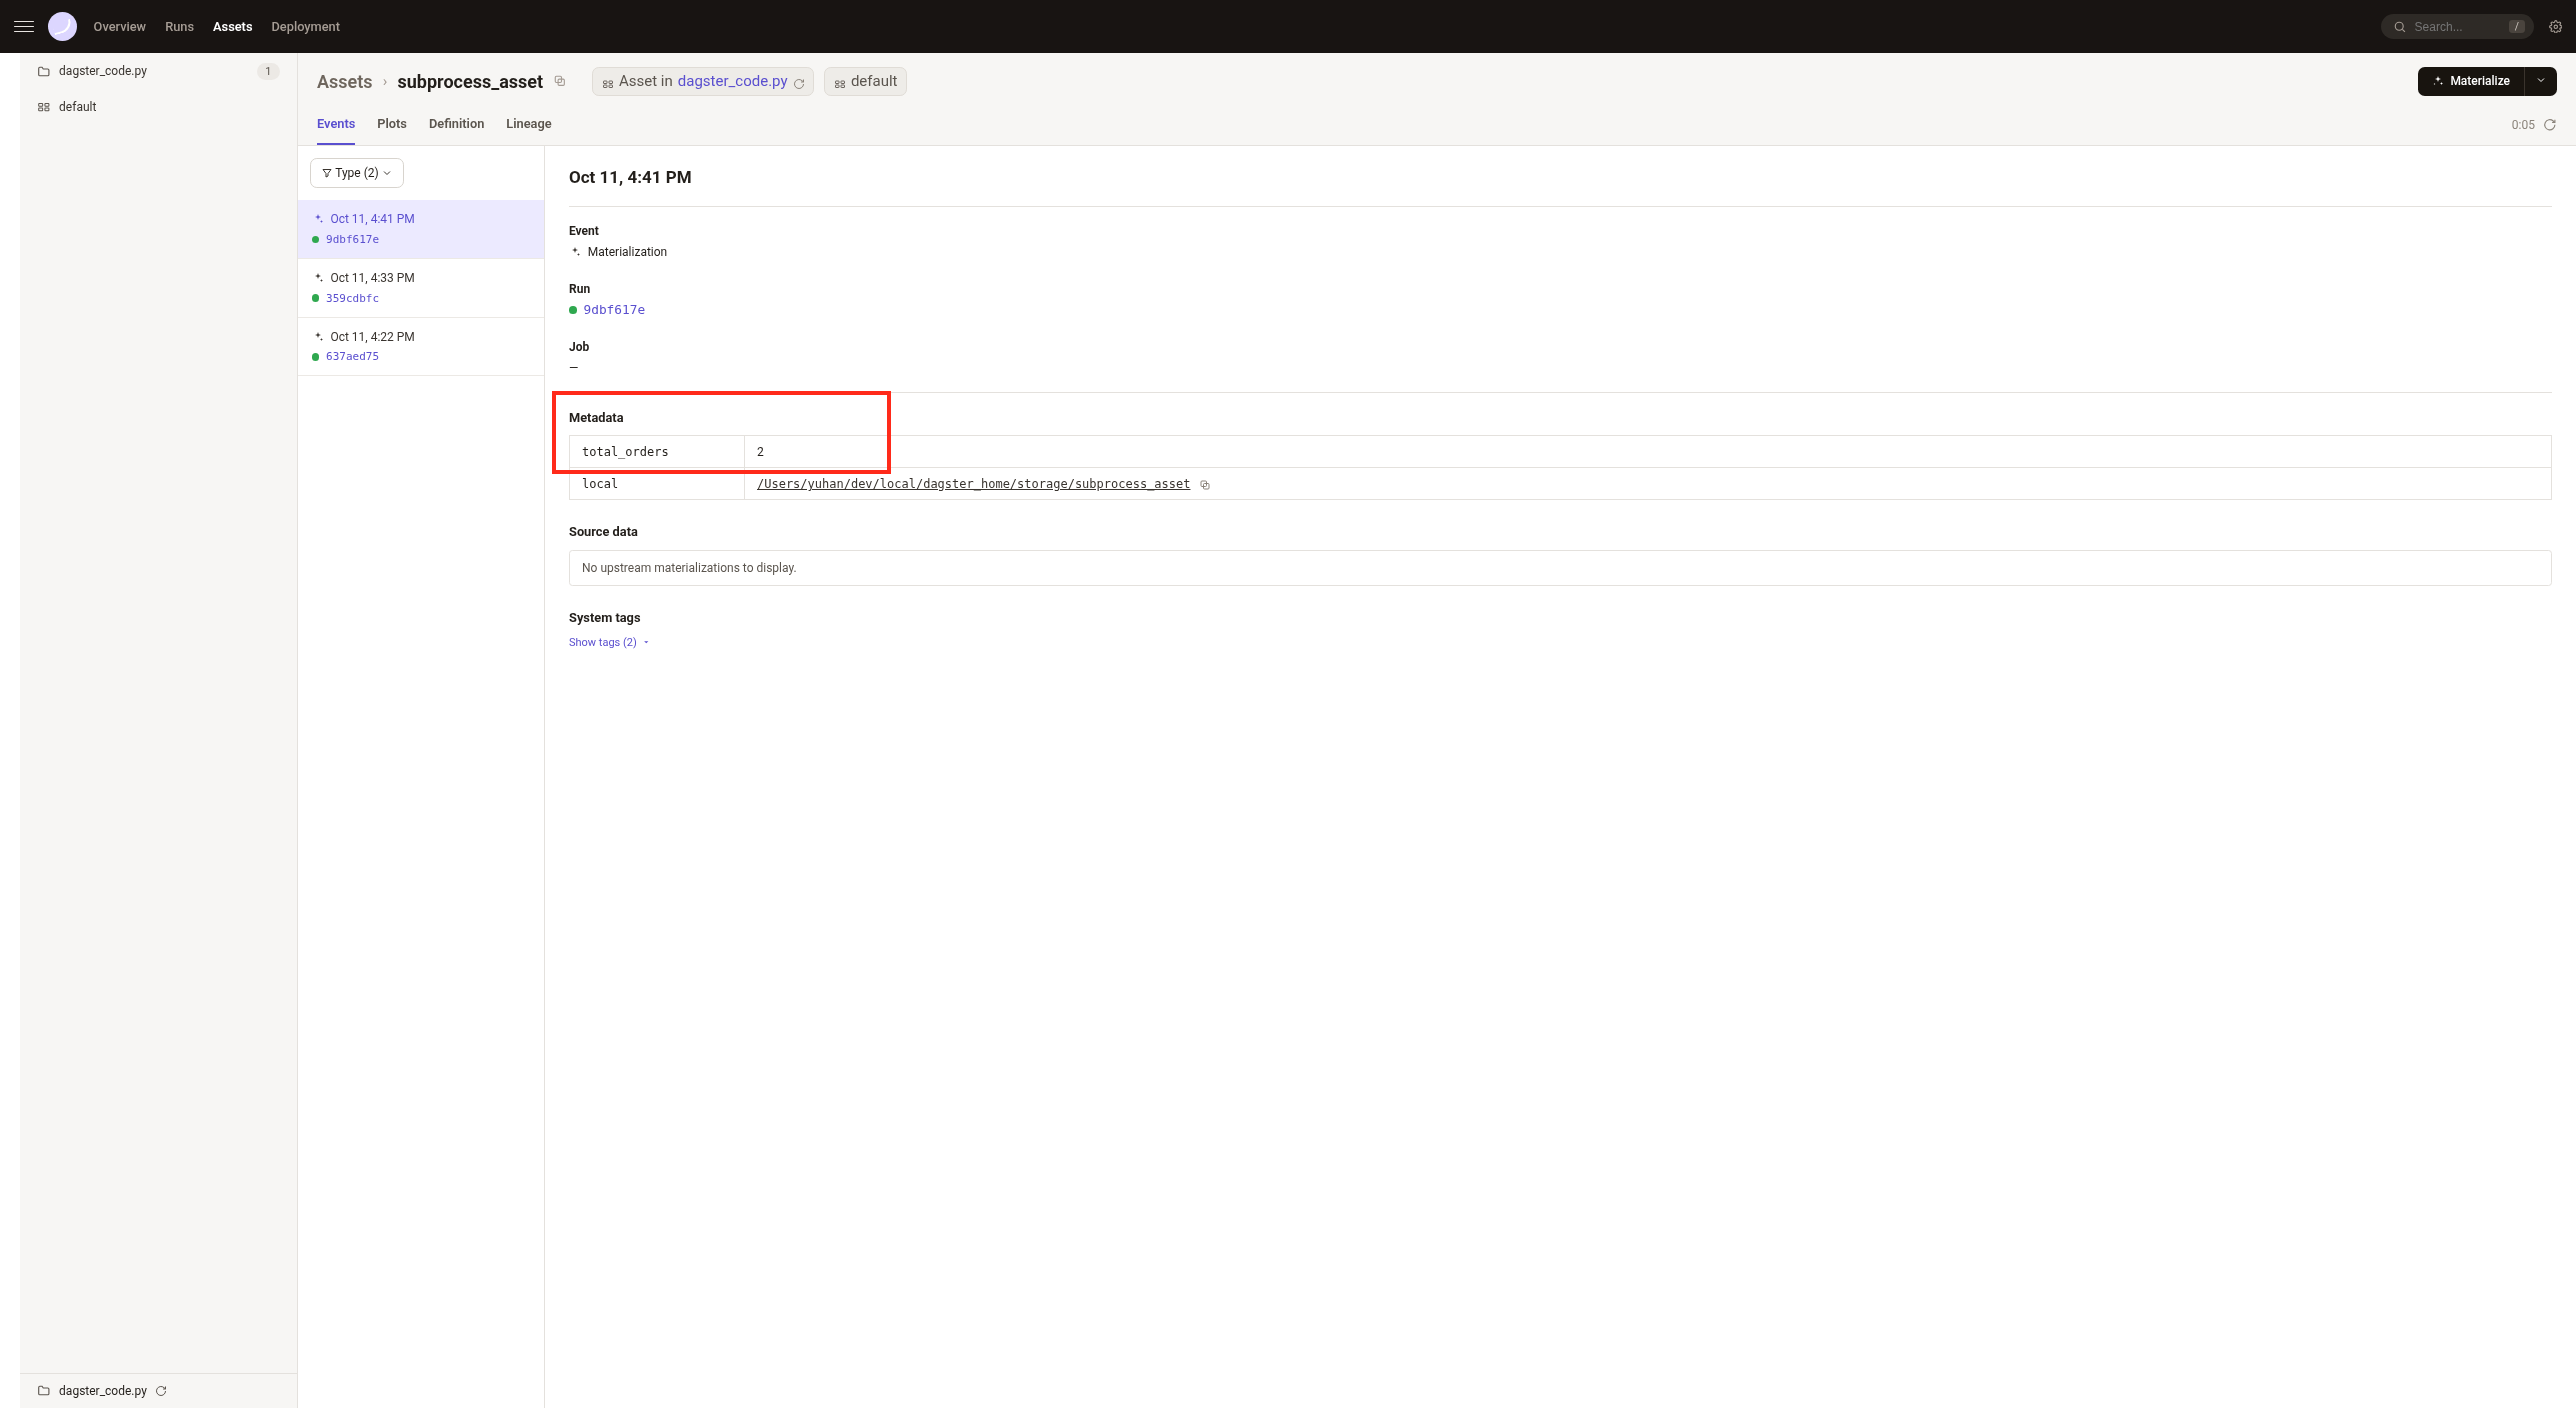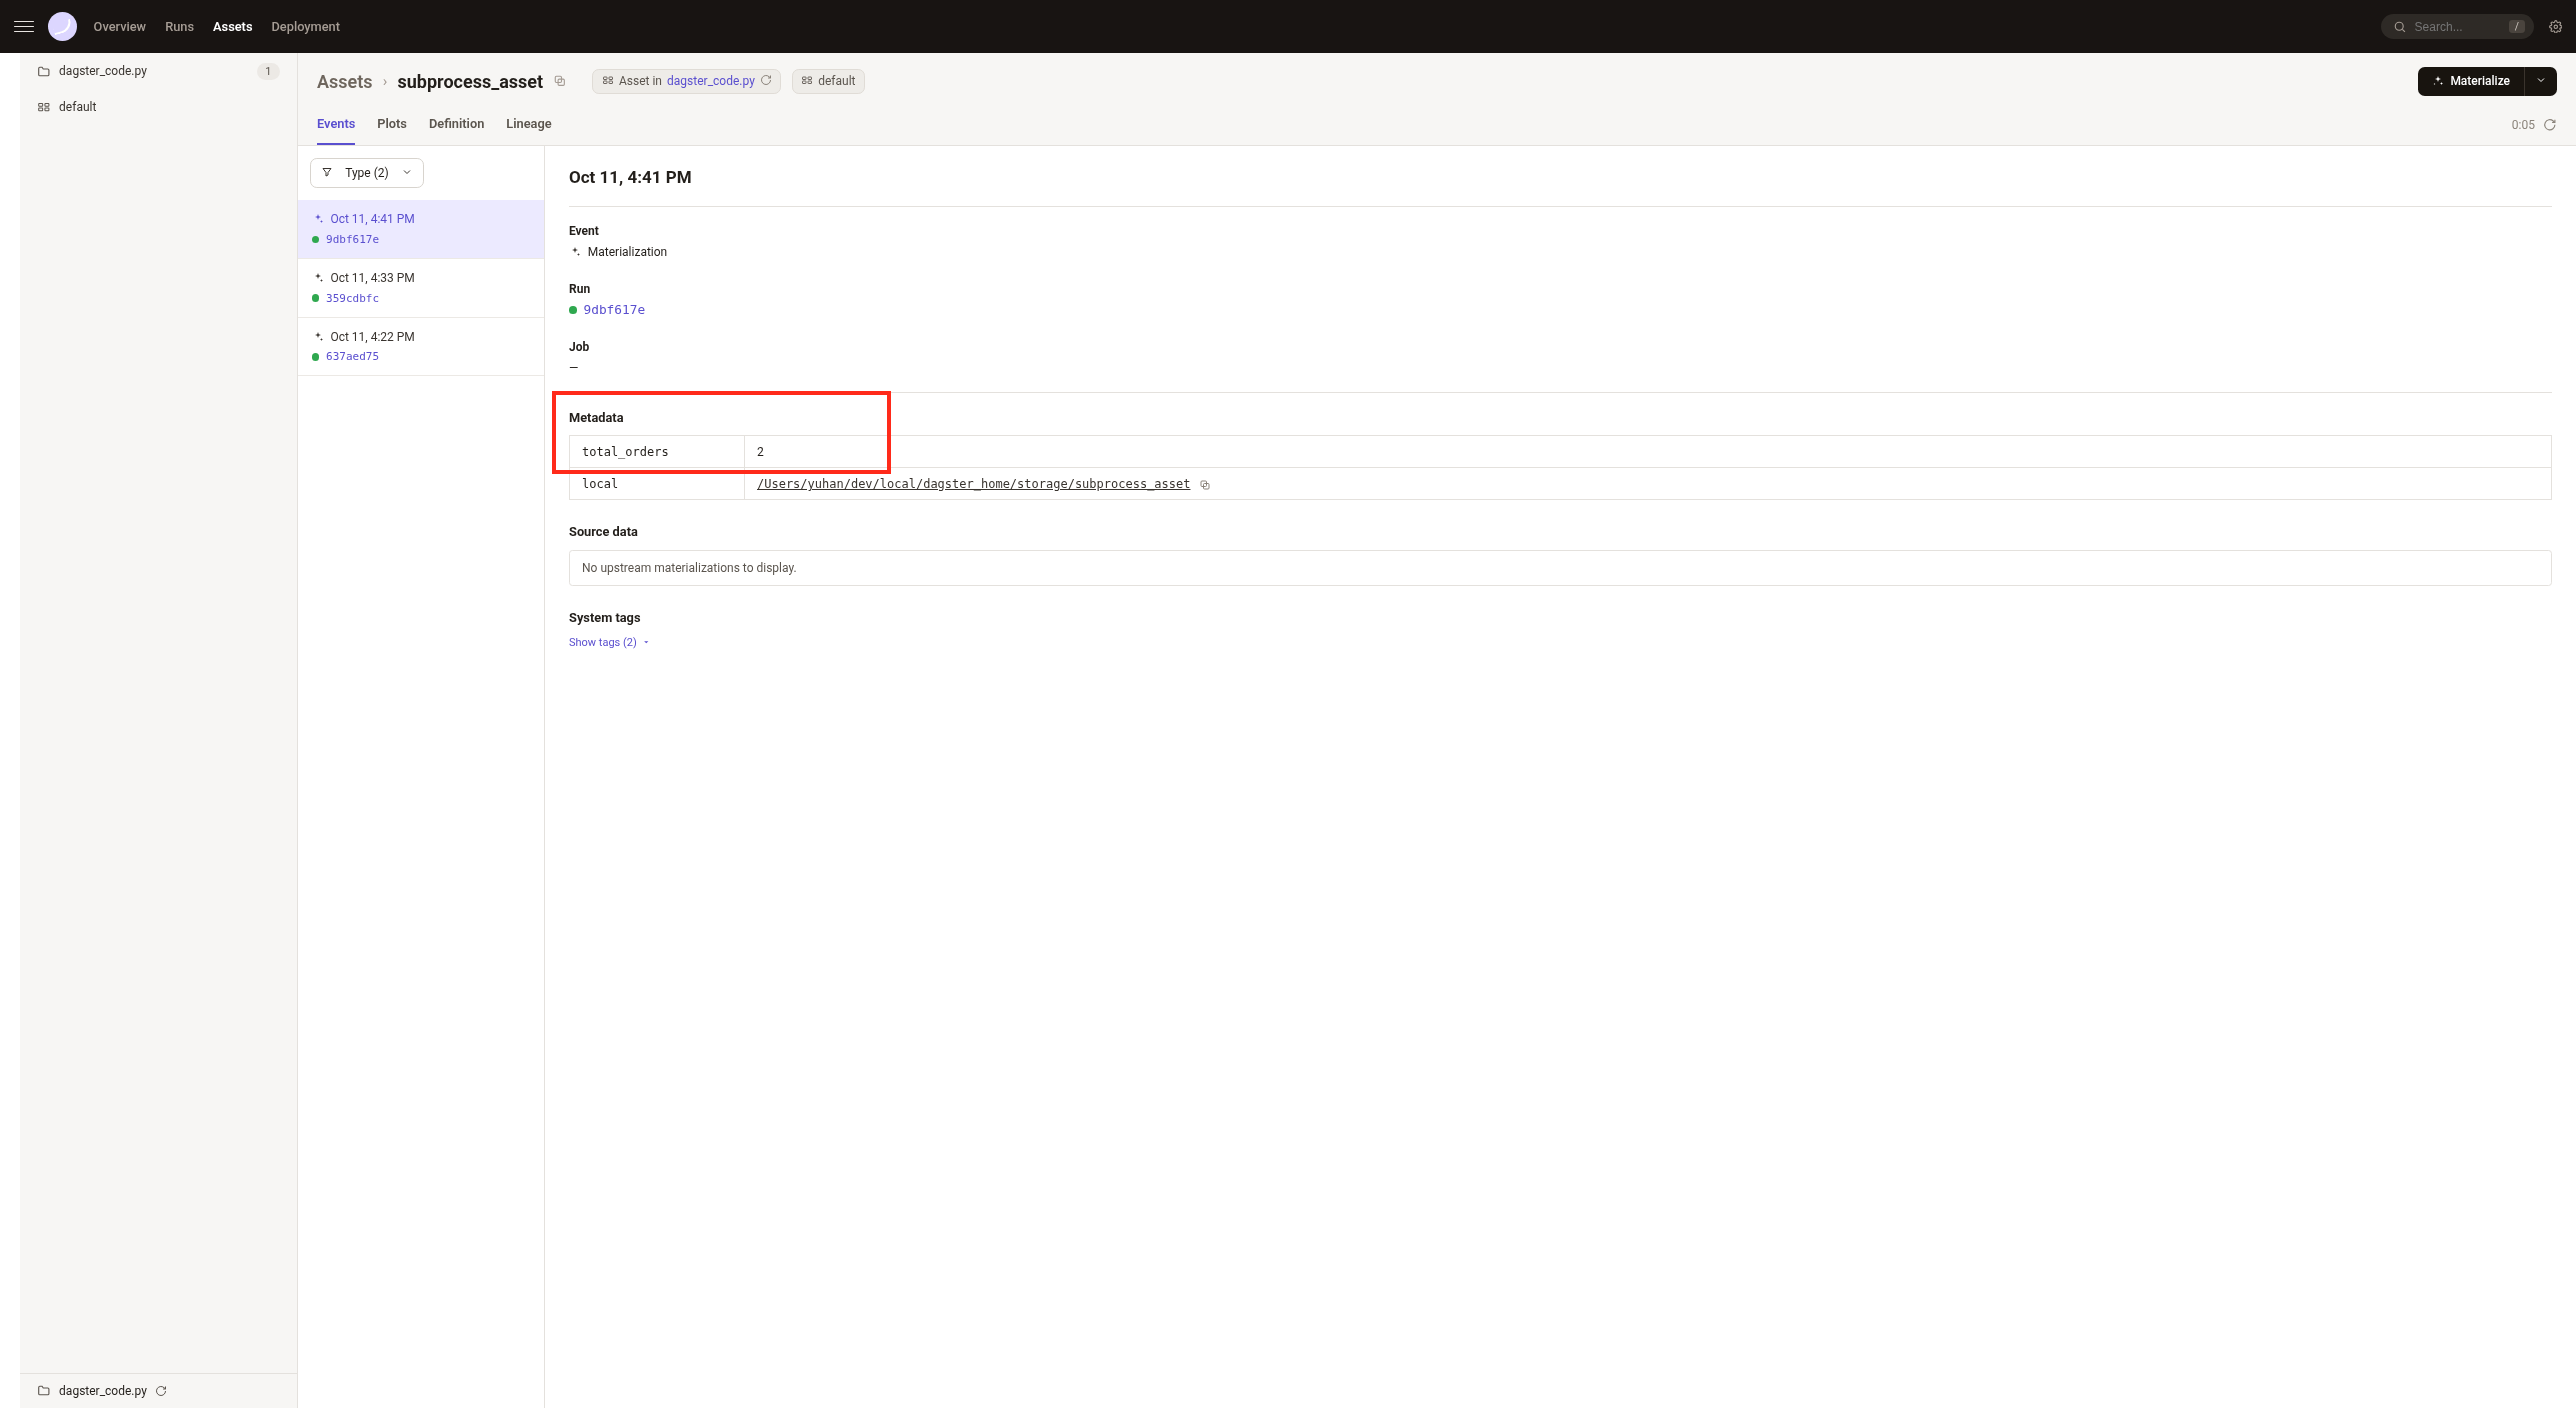--- a/index.html
+++ b/index.html
@@ -32,40 +32,40 @@
 .side-item .count { margin-left: auto; background: #ece9e5; padding: 1.7px 8.5px; border-radius: 8.5px; font-size: 11px; color: #5b554e; }
 .side-bottom { border-top: 0.9px solid #e4e1dd; padding: 10.2px 17px; display: flex; align-items: center; gap: 8.5px; }
 
 
 .main-top { background: #f7f6f4; border-bottom: 0.9px solid #e4e1dd; }
 .crumb-row { display: flex; align-items: center; padding: 13.6px 19px 8.5px; gap: 10.2px; }
 .crumb-title { font-size: 18px; font-weight: 600; color: #6e665d; }
 .crumb-sep { color: #a59c94; font-size: 15.3px; }
 .crumb-current { font-size: 18px; font-weight: 700; color: #231f1b; }
 .copy-ic { color: #a59c94; }
-.tag-pill { display: inline-flex; align-items: flex-start; gap: 5.1px; background: #eeece8; border: 0.9px solid #e0dcd6; border-radius: 6.8px; padding: 4.3px 8.5px; font-size: 12px; color: #5b554e; }
+.tag-pill { display: inline-flex; align-items: flex-end; gap: 5.1px; background: #eeece8; border: 0.9px solid #e0dcd6; border-radius: 6.8px; padding: 4.3px 8.5px; font-size: 15px; color: #5b554e; }
 .tag-pill .link { color: #5a4fcf; }
 .materialize-group { margin-left: auto; display: flex; }
 .btn-materialize { background: #18140f; color: #fff; border-radius: 6.8px 0 0 6.8px; padding: 7.7px 13.6px; display: flex; align-items: center; gap: 6.8px; font-weight: 500; cursor: pointer; }
 .btn-drop { background: #18140f; color: #fff; border-left: 0.9px solid #3a342d; border-radius: 0 6.8px 6.8px 0; padding: 7.7px 10.2px; cursor: pointer; }
 
 
 .tab-row { display: flex; align-items: center; padding: 0 19px; gap: 22px; }
 .tab { padding: 12px 0; font-size: 12.8px; font-weight: 600; color: #5b554e; cursor: pointer; border-bottom: 2.6px solid transparent; }
 .tab.active { color: #5a4fcf; border-bottom-color: #5a4fcf; }
 .tab-row .right { margin-left: auto; display: flex; align-items: center; gap: 8.5px; color: #8a837a; font-size: 12px; }
 
 
 .content-row { display: flex; flex: 1; min-height: 0; }
 .events-col { width: 247px; border-right: 0.9px solid #e4e1dd; overflow-y: auto; }
 .detail-col { flex: 1; padding: 20.4px 24px; overflow-y: auto; }
 
 
 .filter-box { margin: 12px; }
-.filter-btn { border: 0.9px solid #d8d4ce; border-radius: 6.8px; padding: 6.8px 10.2px; display: inline-flex; align-items: flex-start; gap: 12px; font-size: 12px; cursor: pointer; background: #fff; }
+.filter-btn { border: 0.9px solid #d8d4ce; border-radius: 6.8px; padding: 6.8px 10.2px; display: inline-flex; align-items: center; gap: 2px; font-size: 12px; cursor: pointer; background: #fff; }
 .event-item { padding: 12px 13.6px; border-bottom: 0.9px solid #ece9e5; cursor: pointer; }
 .event-item.selected { background: #eceaff; }
 .event-time { display: flex; align-items: center; gap: 6.8px; color: #39342f; font-size: 12px; }
 .event-item.selected .event-time { color: #5a4fcf; }
 .event-run { display: flex; align-items: center; gap: 6.8px; margin-top: 6.8px; font-size: 11px; }
 .dot-green { width: 7.7px; height: 7.7px; border-radius: 50%; background: #2fa84f; display: inline-block; }
 .run-id { color: #5a4fcf; font-family: ui-monospace, Menlo, monospace; }
 
 
 .detail-title { font-size: 17px; font-weight: 700; margin-bottom: 19px; }

